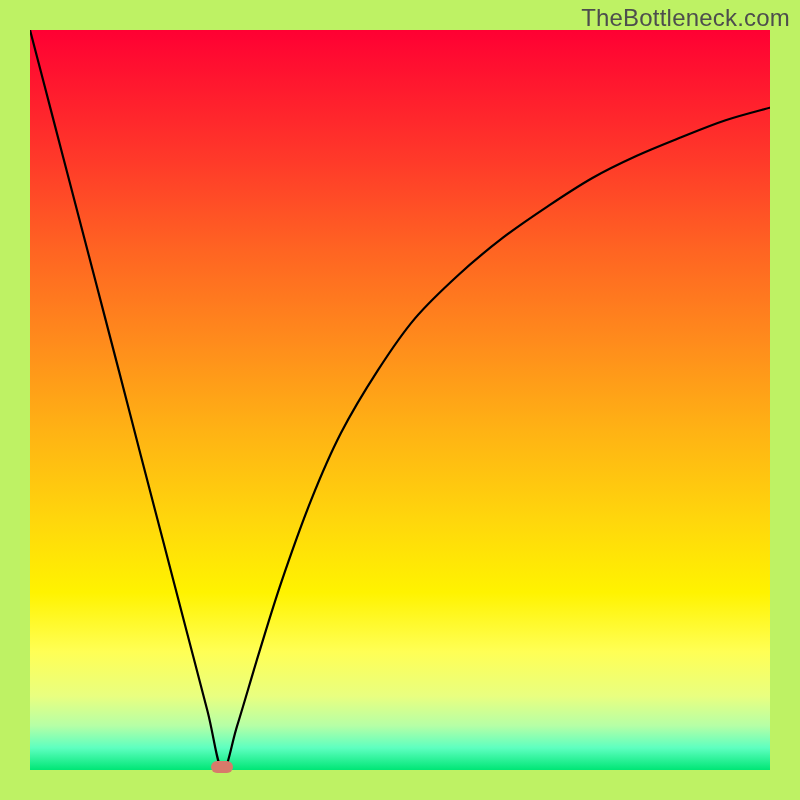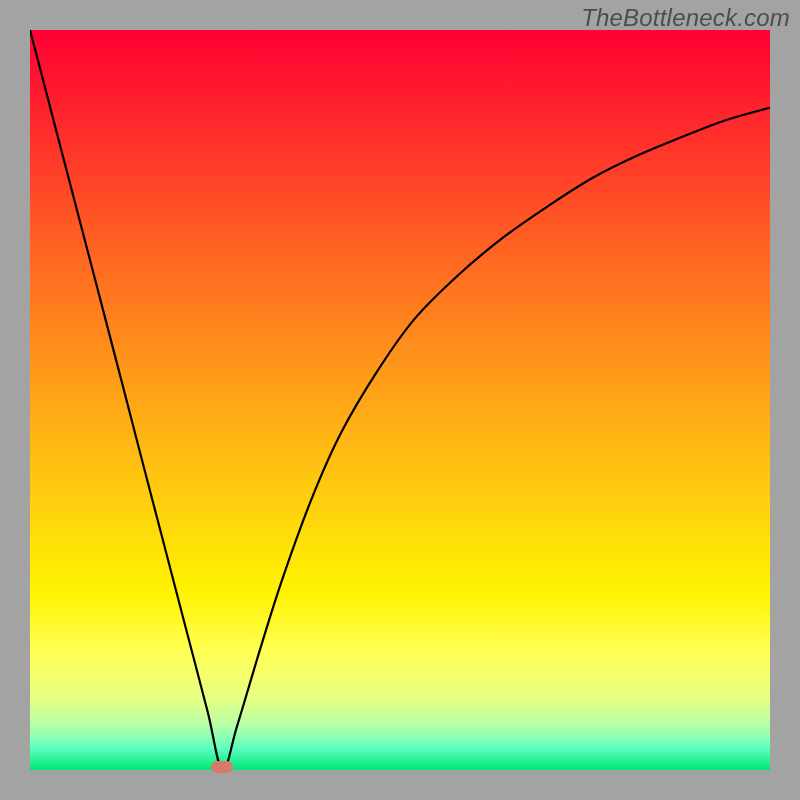--- a/index.html
+++ b/index.html
@@ -7,22 +7,21 @@
     padding: 0;
     width: 800px;
     height: 800px;
     overflow: hidden;
     background: #000;
     font-family: Arial, Helvetica, sans-serif;
   }
   .frame {
     position: absolute;
     inset: 0;
-    background: #a3a3a3;
-    font-style: italic;
+    background: #bef264;
   }
   .plot {
     position: absolute;
     left: 30px;
     top: 30px;
     width: 740px;
     height: 740px;
     
     background: linear-gradient(to bottom,
       #ff0033 0%,

